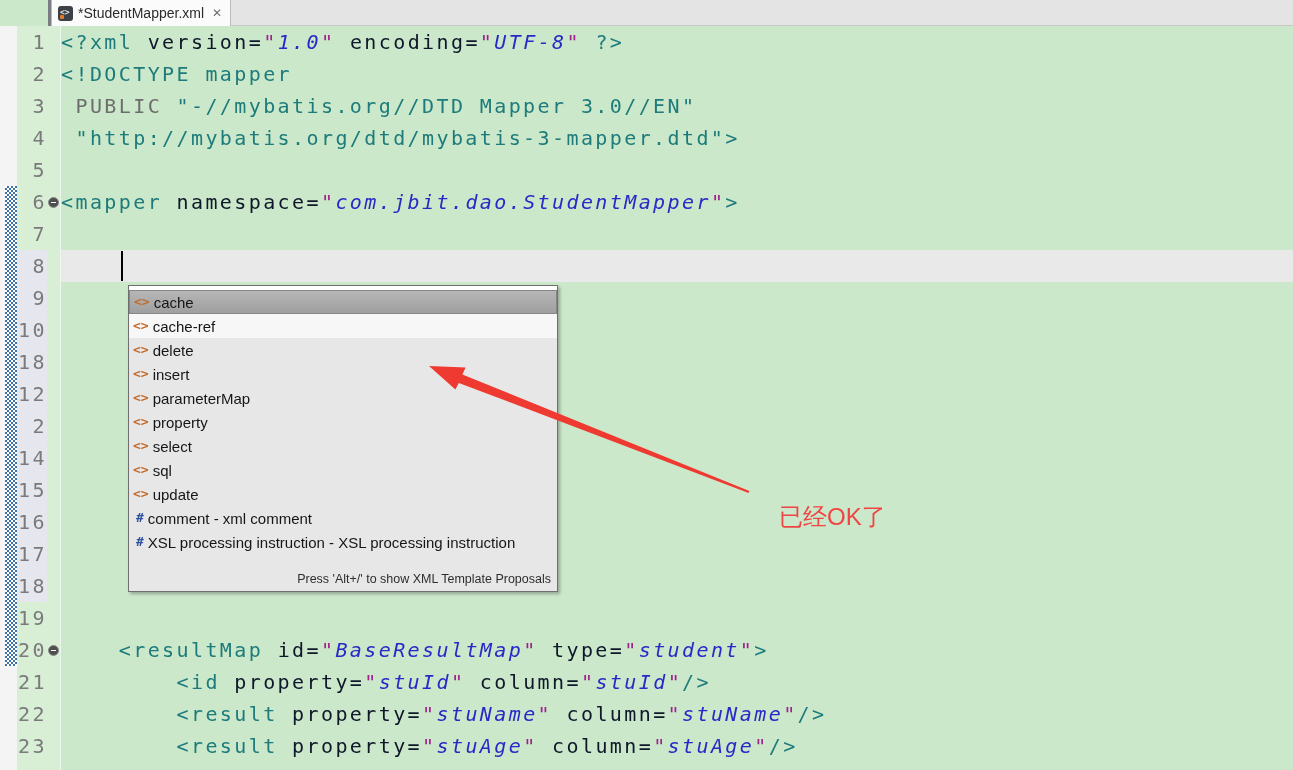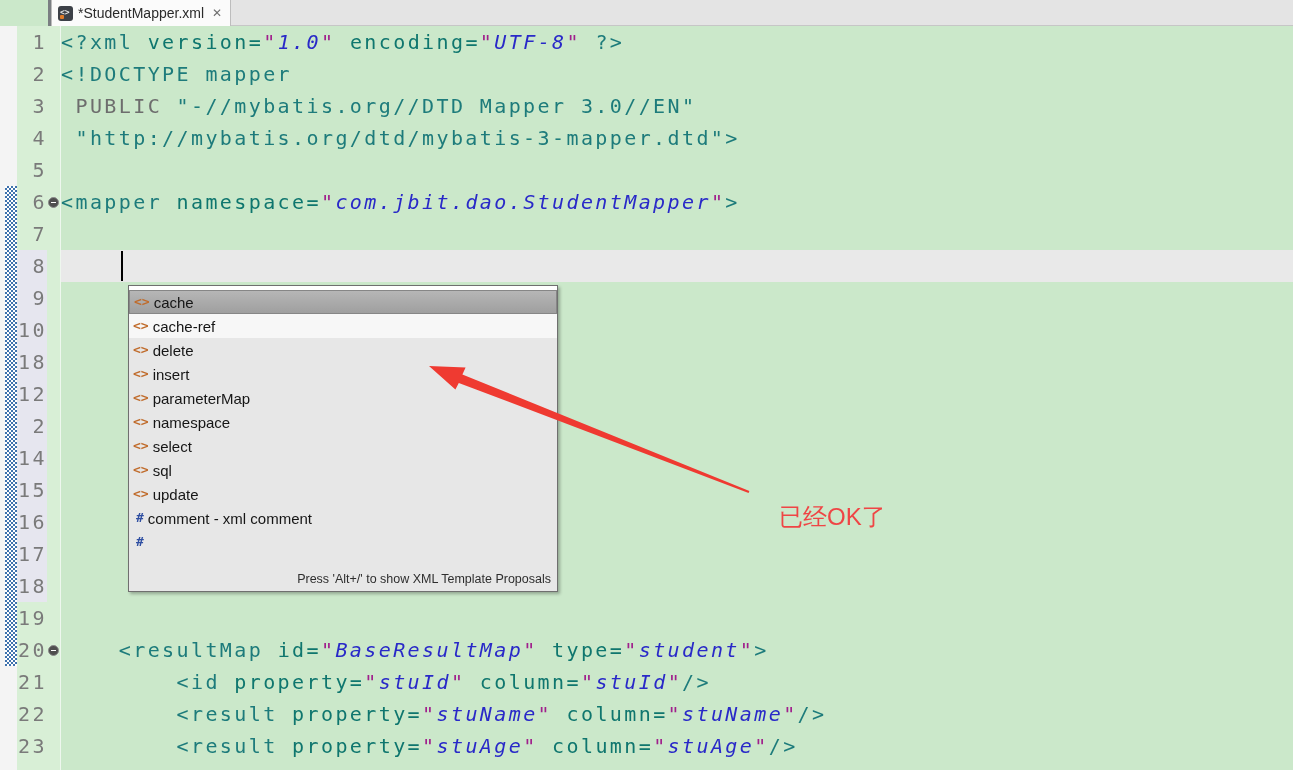--- a/index.html
+++ b/index.html
@@ -39,21 +39,21 @@
   .fold { width:14px; flex:0 0 auto; background:#d8efd6; border-right:1px solid #eef7ee; position:relative; }
   .fold-dot { position:absolute; left:1px; top:11px; width:11px; height:11px; border-radius:50%;
               background:#4f4f4f; border:1px solid #8a8a8a; }
   .fold-dot::before { content:""; position:absolute; left:2px; top:4px; width:5px; height:1px; background:#fff; }
   .code { flex:1 1 auto; position:relative; white-space:pre; overflow:hidden;
           font:20px/32px "DejaVu Sans Mono", monospace; letter-spacing:2.4px; color:#111; }
   .line.current .code { background:#e9e9e9; }
   .caret { position:absolute; left:60px; top:1px; width:2px; height:30px; background:#000; }
 
   .t { color:#1d7b7b; }                 
-  .a { color:#0f766e; }                 
+  .a { color:#0f172a; }                 
   .q { color:#a0208c; }                 
   .v { color:#2929c8; font-style:italic; } 
   .d { color:#6d6d6d; }                 
   .s { color:#1d7b7b; }                 
   .p { color:#111; }
 
   
   .ca-popup { position:absolute; left:128px; top:285px; width:430px; height:307px;
               background:#e7e7e7; border:1px solid #6f6f6f;
               box-shadow:2px 2px 3px rgba(0,0,0,0.28); z-index:20; }
@@ -243,40 +243,41 @@
         <div class="ca-item">
           <span class="ca-icon element">&lt;&gt;</span>
           <span>insert</span>
         </div>
         <div class="ca-item">
           <span class="ca-icon element">&lt;&gt;</span>
           <span>parameterMap</span>
         </div>
         <div class="ca-item">
           <span class="ca-icon element">&lt;&gt;</span>
-          <span>namespace</span>
+          <span>property</span>
         </div>
         <div class="ca-item">
           <span class="ca-icon element">&lt;&gt;</span>
           <span>select</span>
         </div>
         <div class="ca-item">
           <span class="ca-icon element">&lt;&gt;</span>
           <span>sql</span>
         </div>
         <div class="ca-item">
           <span class="ca-icon element">&lt;&gt;</span>
           <span>update</span>
         </div>
         <div class="ca-item">
           <span class="ca-icon template">#</span>
           <span>comment - xml comment</span>
         </div>
         <div class="ca-item">
           <span class="ca-icon template">#</span>
+          <span>XSL processing instruction - XSL processing instruction</span>
         </div>
       </div>
     <div class="ca-footer">Press 'Alt+/' to show XML Template Proposals</div>
   </div>
 
 
   <div class="annot-layer">
     <svg width="1293" height="770" viewBox="0 0 1293 770">
       <polygon id="arrow-poly" points="429,366 465.6,367.6 462.4,374.4 749.4,491.1 748.6,492.9 458.8,382.9 455.4,389.4" fill="#ef3a31"></polygon>
     </svg>

